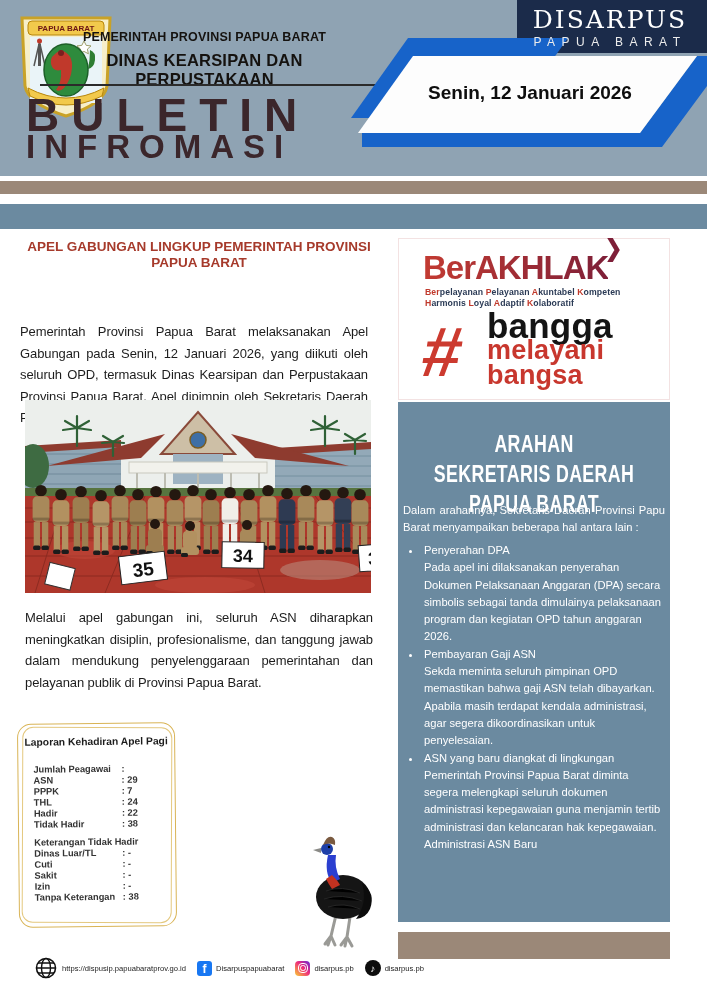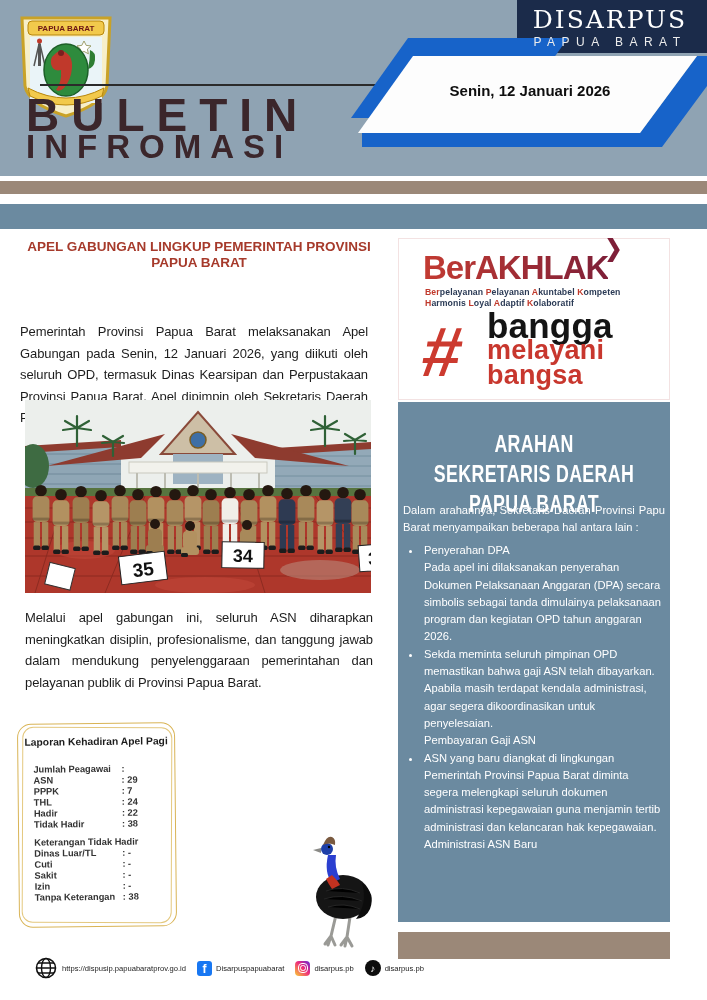--- a/index.html
+++ b/index.html
@@ -20,21 +20,21 @@
   .rule{position:absolute;left:40px;top:84px;width:373px;height:2px;background:#2b2b2b;}
   .t1{position:absolute;left:26px;top:88px;font-size:46px;font-weight:800;
       letter-spacing:12px;color:#3B262B;}
   .t2{position:absolute;left:26px;top:128px;font-size:33px;font-weight:800;
       letter-spacing:9px;color:#3B262B;}
   .hdr-shapes{position:absolute;left:0;top:0;width:707px;height:176px;pointer-events:none;}
   .disarpus{position:absolute;left:517px;top:5px;width:186px;text-align:center;}
   .dis1{font-family:"DejaVu Serif",serif;font-size:25px;color:#fff;letter-spacing:2px;}
   .dis2{font-size:12px;color:#ececec;letter-spacing:6.5px;margin-top:1px;}
   .datebox{position:absolute;left:402px;top:82px;width:256px;text-align:center;
-           font-size:15px;font-weight:700;color:#0e0e0e;}
+           font-size:19px;font-weight:700;color:#0e0e0e;}
   .stripe-brown{position:absolute;left:0;top:181px;width:707px;height:13px;background:var(--stripe_brown);}
   .stripe-steel{position:absolute;left:0;top:204px;width:707px;height:25px;background:var(--stripe_steel);}
   
   .art-head{position:absolute;left:25px;top:239px;width:348px;text-align:center;
             color:var(--heading_red);font-weight:700;font-size:13.5px;line-height:16px;}
   .para{position:absolute;width:348px;font-size:13px;line-height:21.5px;text-align:justify;
         color:#1d1d1d;letter-spacing:-.1px;}
   .p1{left:20px;top:273px;margin-top:48px;}
   .p2{left:25px;top:607px;}
   .photo{position:absolute;left:25px;top:400px;width:346px;height:193px;}
@@ -106,20 +106,24 @@
       <path d="M70 33 l2.2 4.4 4.8.5-3.6 3.2 1 4.7-4.4-2.4-4.4 2.4 1-4.7-3.6-3.2 4.8-.5z" fill="#fff" stroke="#8a8a4a" stroke-width=".8"></path>
       <rect x="24" y="36" width="3" height="22" fill="#555"></rect>
       <path d="M20 58 l5.5-24 5.5 24" fill="none" stroke="#555" stroke-width="1.5"></path>
       <circle cx="25.5" cy="33" r="2.5" fill="#c0392b"></circle>
       <path d="M76 42 q6 2 5 10 q-1 8-7 9 q2-9 2-19z" fill="#2e7d32"></path>
       <ellipse cx="52" cy="62" rx="22" ry="26" fill="#2e8b3d" stroke="#1c5f28" stroke-width="1.5"></ellipse>
       <path d="M47 42 q12 4 11 18 q-1 12-8 20 q-4 4-8 2 q6-8 5-20 q-8 2-10-6 q-2-8 10-14z" fill="#c0392b"></path>
       <circle cx="47" cy="45" r="3" fill="#7a1f1f"></circle>
       <path d="M14 80 Q52 100 90 80 L88 88 Q52 106 16 88 Z" fill="#F2C94C" stroke="#B8860B"></path>
     </svg>
+    <div class="gov">
+      <div class="gov1">PEMERINTAH PROVINSI PAPUA BARAT</div>
+      <div class="gov2">DINAS KEARSIPAN DAN PERPUSTAKAAN</div>
+    </div>
     <div class="rule"></div>
     <div class="t1">BULETIN</div>
     <div class="t2">INFROMASI</div>
 
     <svg class="hdr-shapes" viewBox="0 0 707 176">
       <rect x="517" y="0" width="190" height="53" fill="#1B2B4A"></rect>
       <polygon points="408,38 568,38 511,118 351,118" fill="#1763C9"></polygon>
       <polygon points="362,133 640,133 697,56 729,56 662,147 362,147" fill="#1763C9"></polygon>
       <polygon points="413,56 697,56 640,133 358,133" fill="#FDFDFD"></polygon>
     </svg>
@@ -322,22 +326,22 @@
       <div>ARAHAN SEKRETARIS DAERAH</div>
       <div>PAPUA BARAT</div>
     </div>
     <div class="ar-intro">Dalam arahannya, Sekretaris Daerah Provinsi Papu Barat menyampaikan beberapa hal antara lain :</div>
     <ul class="ar-list">
       <li>
         <div>Penyerahan DPA</div>
         <div>Pada apel ini dilaksanakan penyerahan Dokumen Pelaksanaan Anggaran (DPA) secara simbolis sebagai tanda dimulainya pelaksanaan program dan kegiatan OPD tahun anggaran 2026.</div>
       </li>
       <li>
+        <div>Pembayaran Gaji ASN</div>
         <div>Sekda meminta seluruh pimpinan OPD memastikan bahwa gaji ASN telah dibayarkan. Apabila masih terdapat kendala administrasi, agar segera dikoordinasikan untuk penyelesaian.</div>
-        <div>Pembayaran Gaji ASN</div>
       </li>
       <li>
         <div>ASN yang baru diangkat di lingkungan Pemerintah Provinsi Papua Barat diminta segera melengkapi seluruh dokumen administrasi kepegawaian guna menjamin tertib administrasi dan kelancaran hak kepegawaian.</div>
         <div>Administrasi ASN Baru</div>
       </li>
     </ul>
   </div>
   <div class="tanbar"></div>
 
   <div class="foot">

